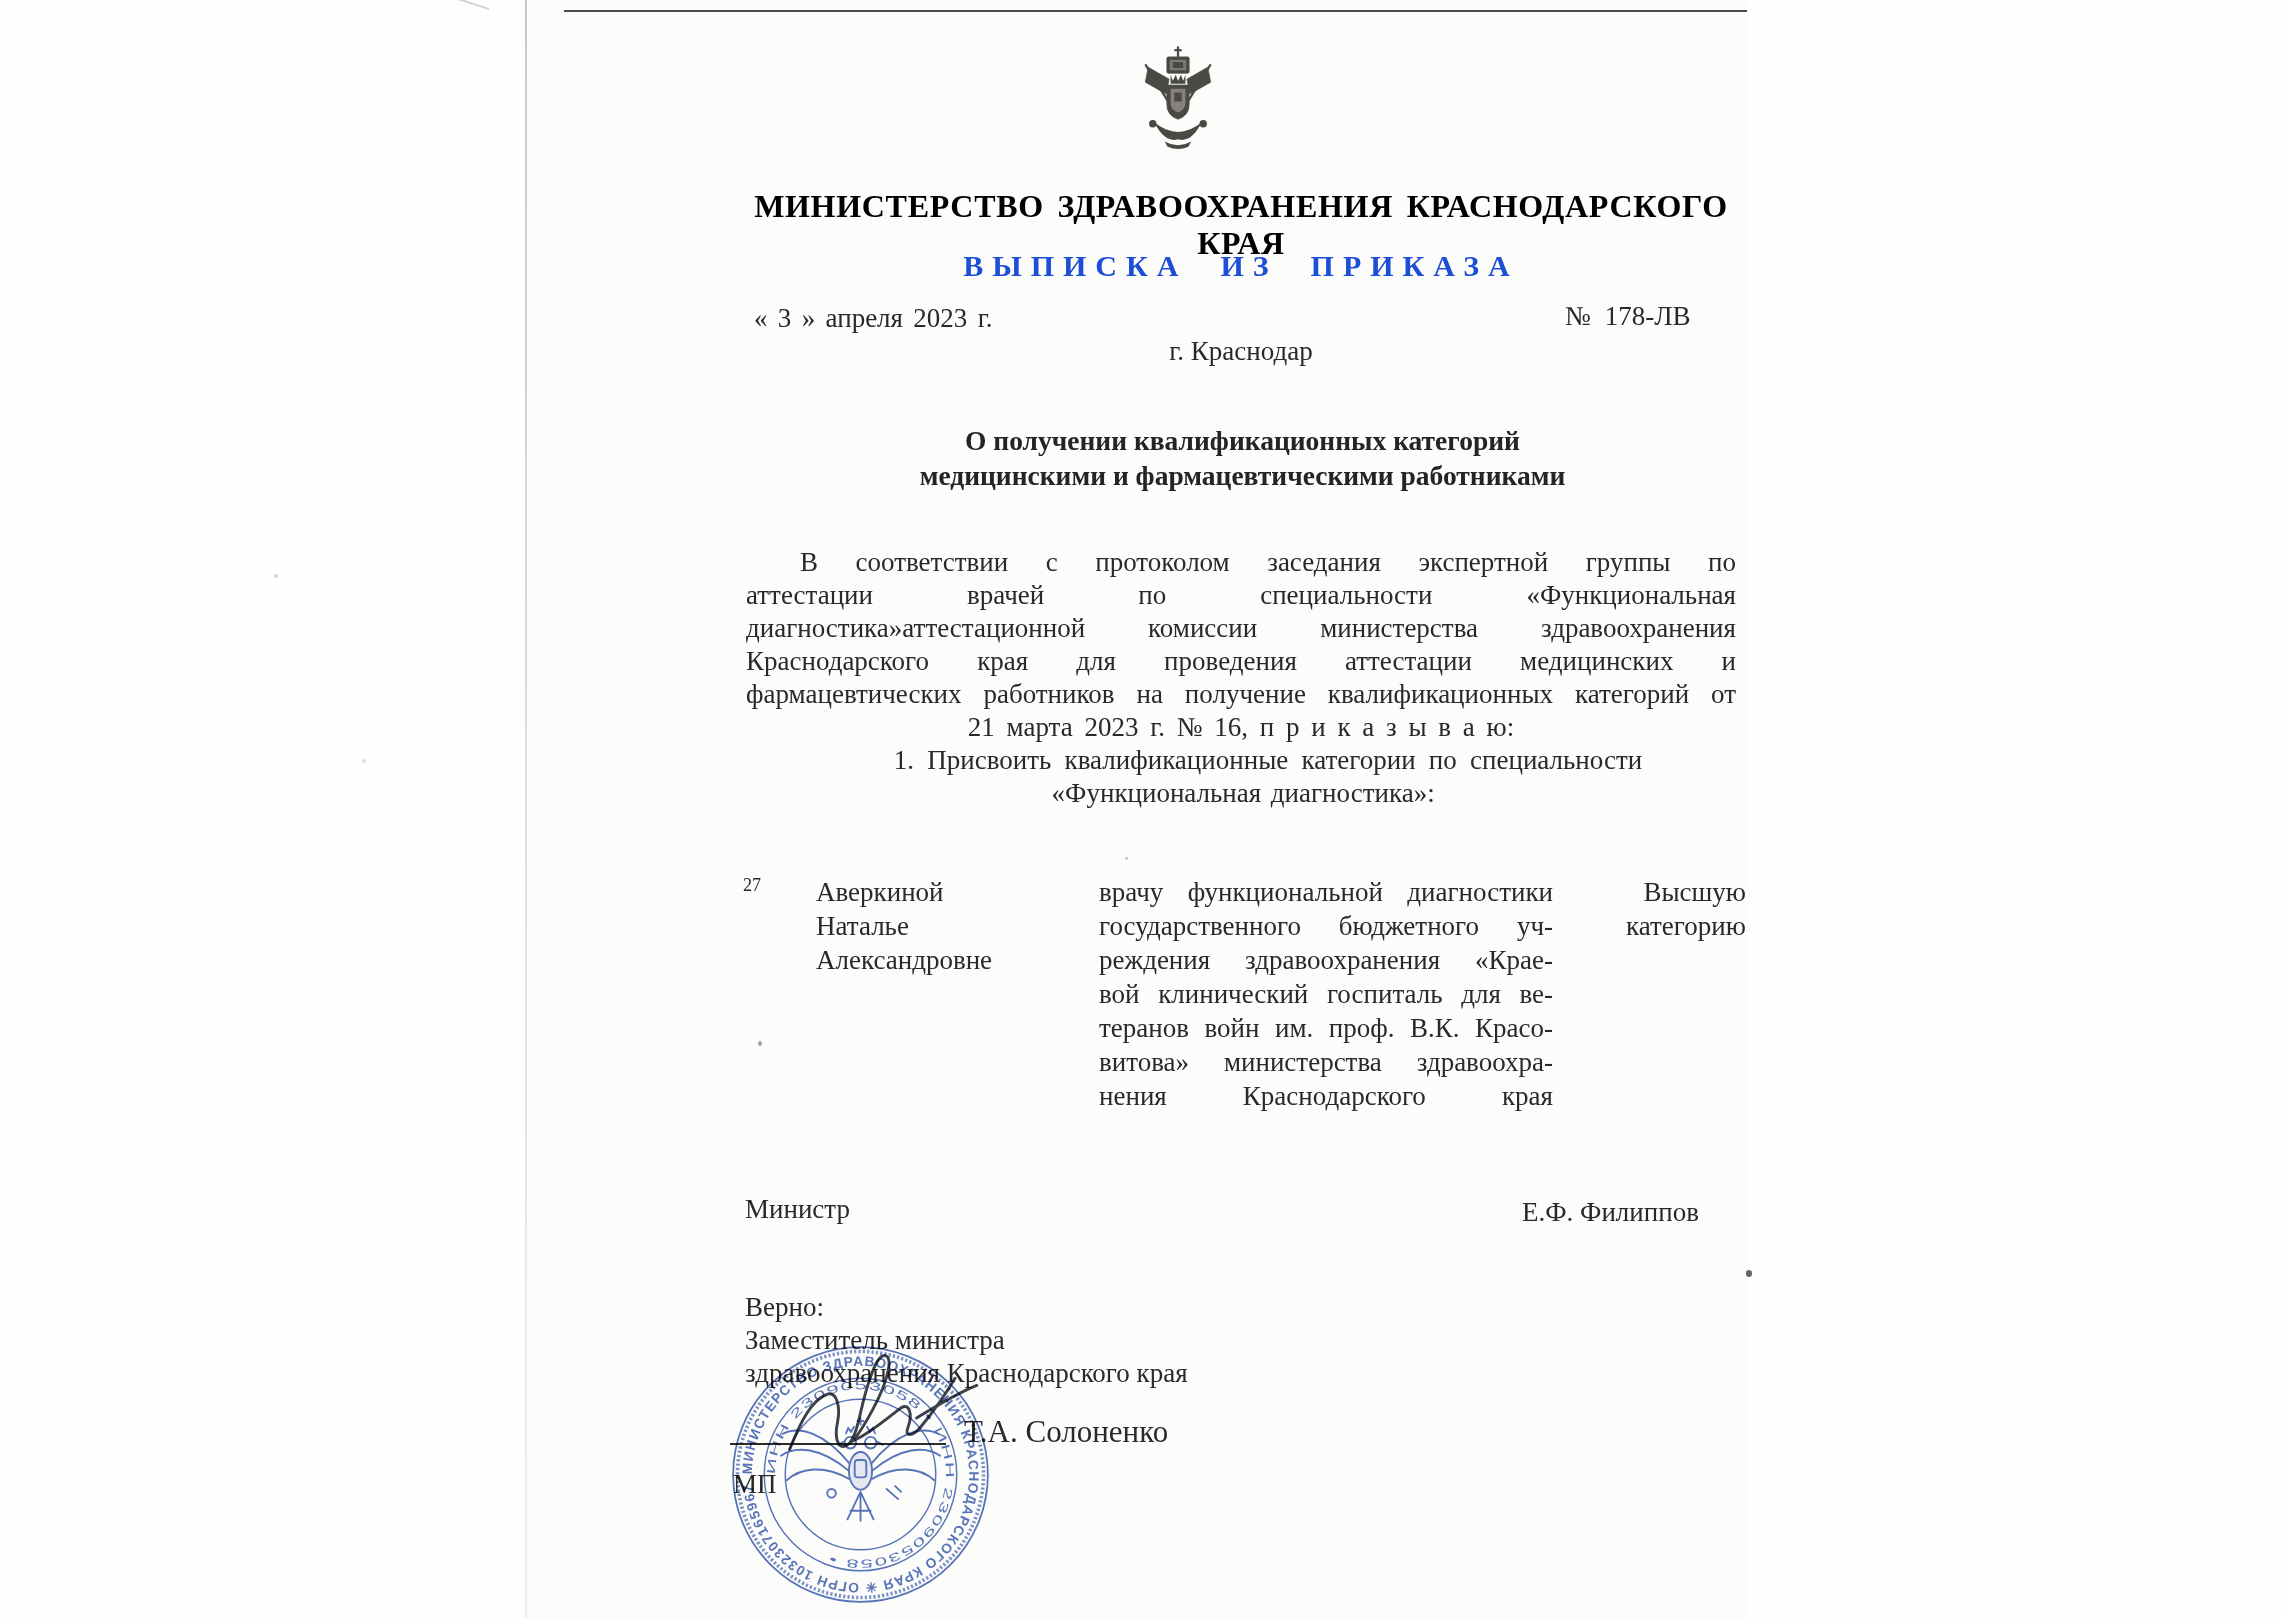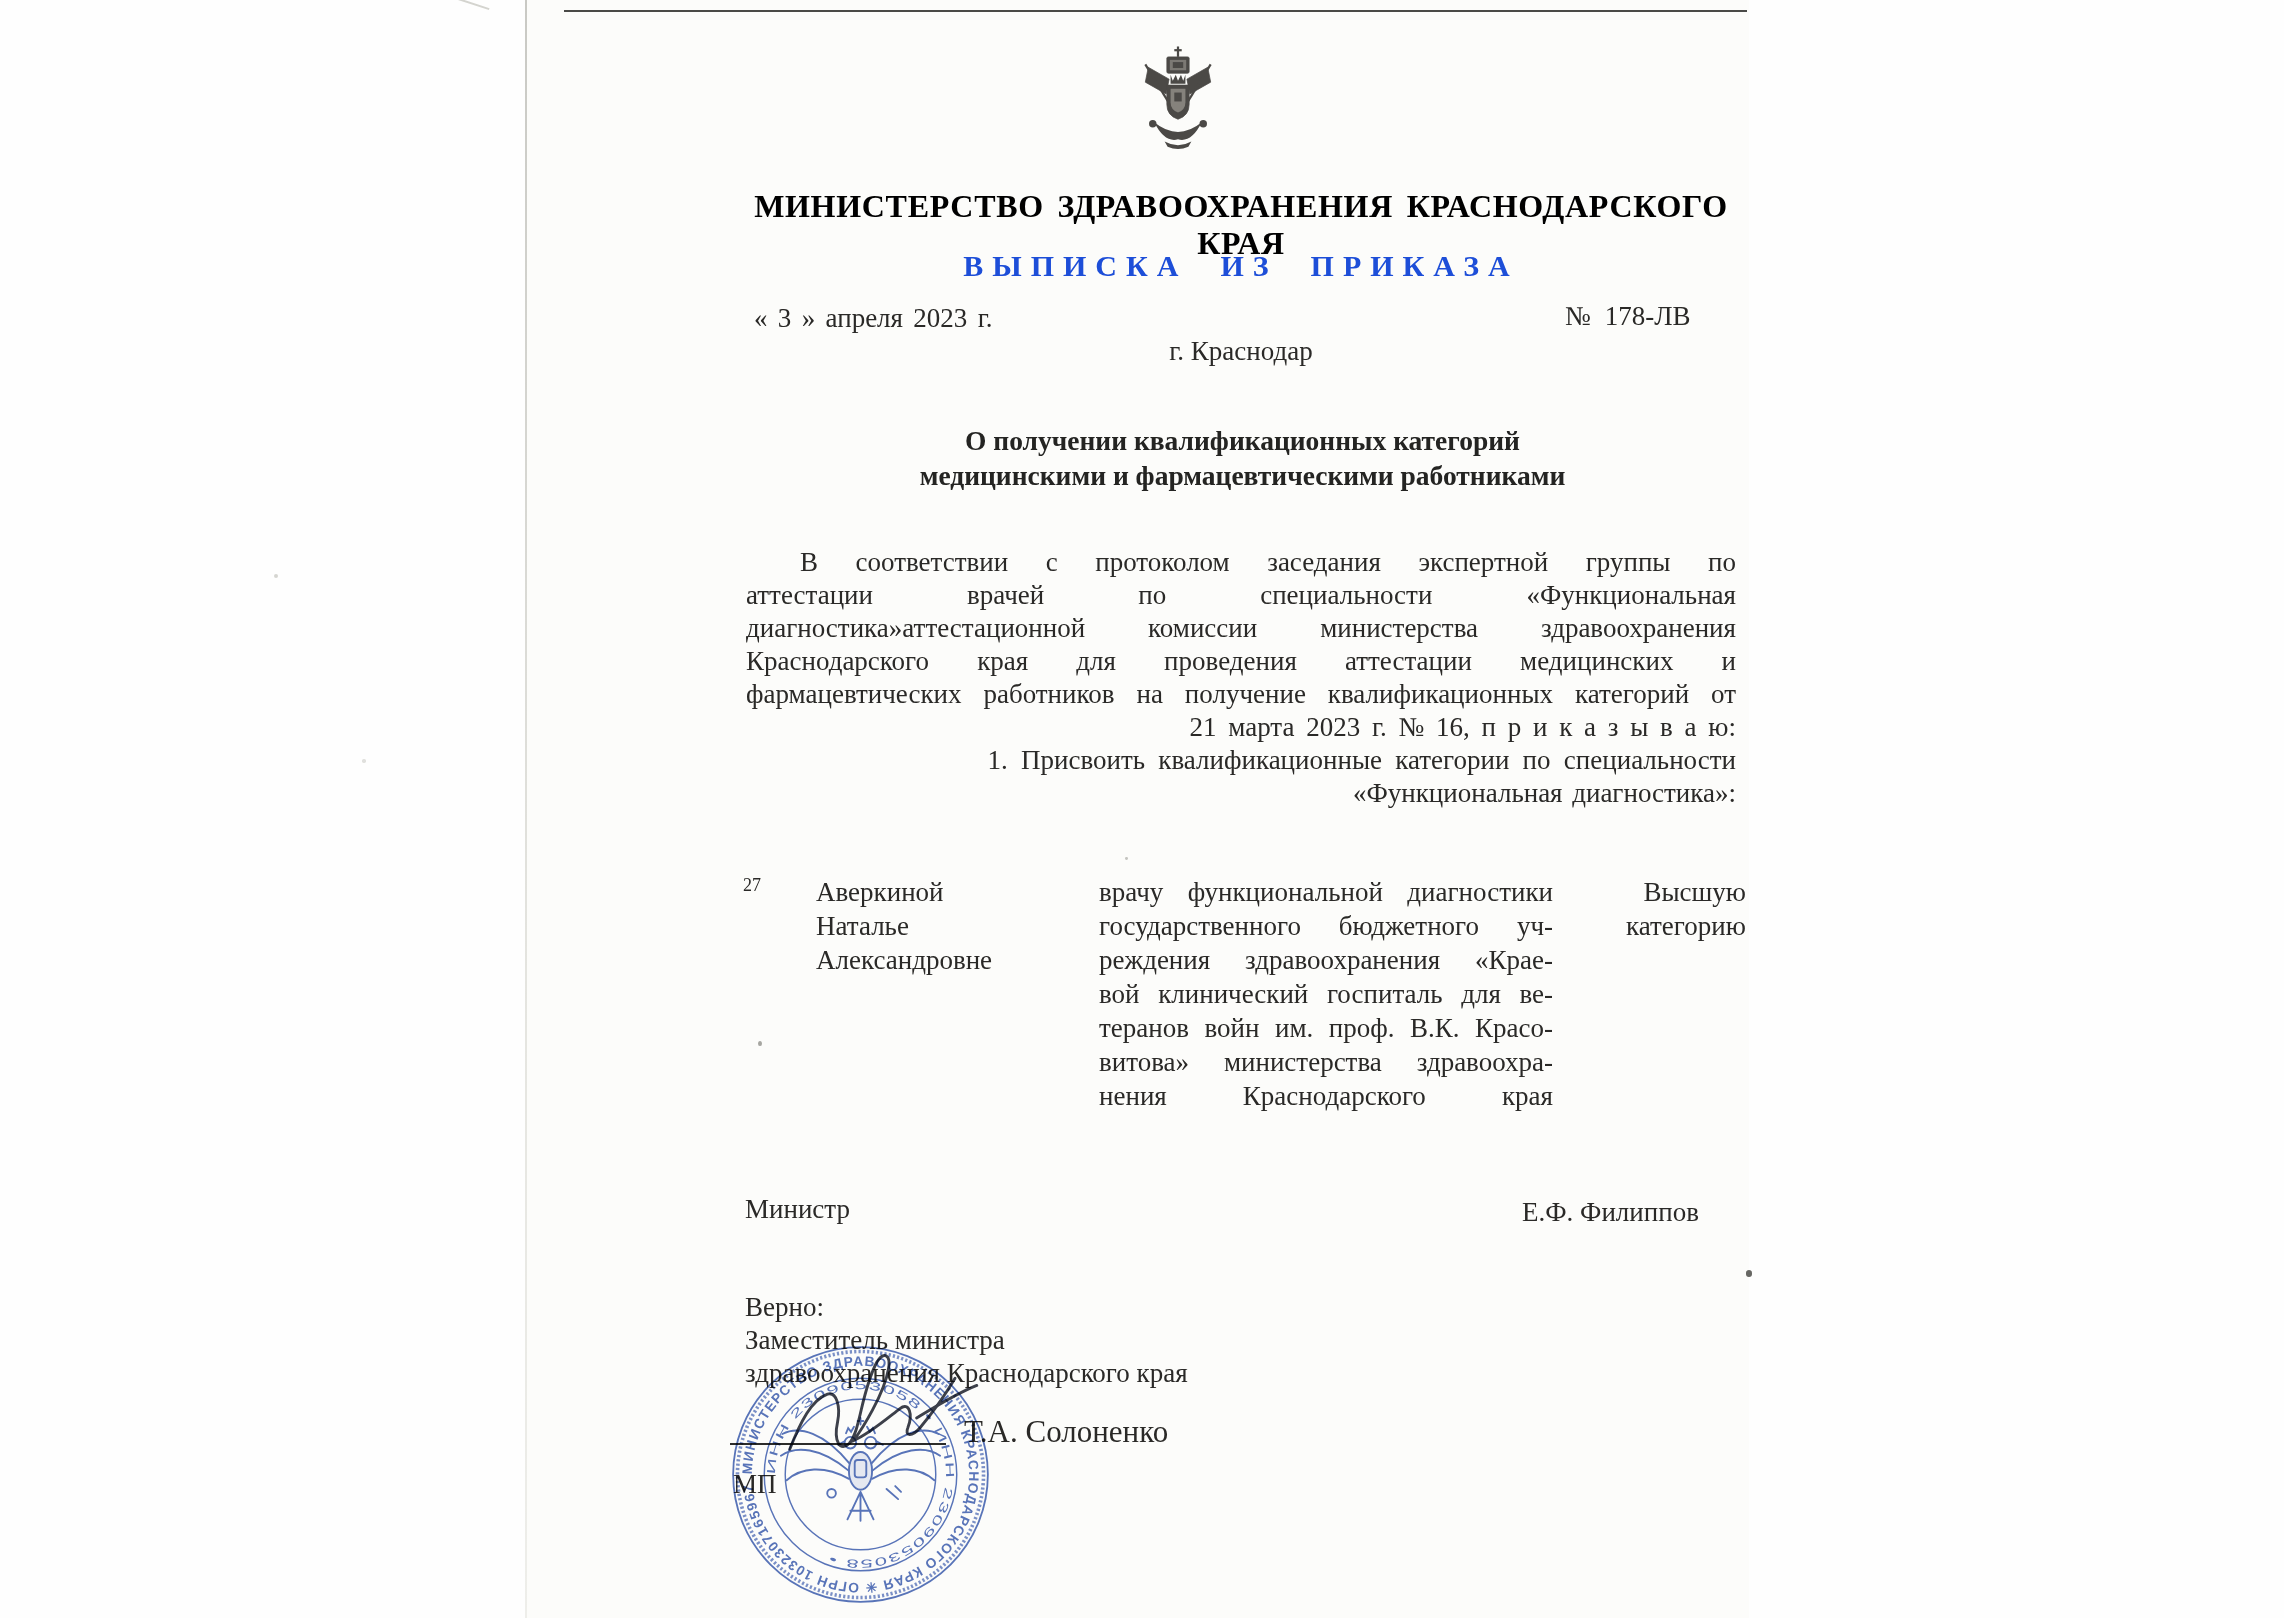--- a/index.html
+++ b/index.html
@@ -21,21 +21,21 @@
       font-weight:bold;font-size:30px;letter-spacing:0.30em;word-spacing:0.55em;color:#1d4ed8;}
   .date{position:absolute;left:754px;top:303px;font-size:27px;word-spacing:3.6px;}
   .num{position:absolute;left:1565px;top:301px;font-size:27px;word-spacing:7.2px;}
   .city{position:absolute;left:739px;top:336px;width:1004px;text-align:center;font-size:27px;}
   .title{position:absolute;left:738px;top:423px;width:1009px;text-align:center;
          font-weight:bold;font-size:27.5px;line-height:35px;color:#242422;}
   
   .bodyp{position:absolute;left:746px;top:546px;width:990px;font-size:27px;line-height:33px;}
   .jline{text-align:justify;text-align-last:justify;}
   .ind{padding-left:54px;}
-  .pline{text-align:right;}
+  .pline{text-align:center;}
   .ws7{word-spacing:5px;} .ws9{word-spacing:6.5px;} .ws4{word-spacing:2.9px;padding-left:4.3px;}
   
   .t-num{position:absolute;left:743px;top:875px;font-size:18px;}
   .t-name{position:absolute;left:816px;top:875px;font-size:27px;line-height:34px;}
   .t-pos{position:absolute;left:1099px;top:875px;width:454px;font-size:27px;line-height:34px;}
   .t-cat{position:absolute;left:1581px;top:875px;width:139px;font-size:27px;line-height:34px;margin-left:45px;}
   .cat1{padding-left:17.4px;}
   
   .min-label{position:absolute;left:745px;top:1194px;font-size:27px;}
   .min-name{position:absolute;left:1522px;top:1197px;font-size:27px;}

